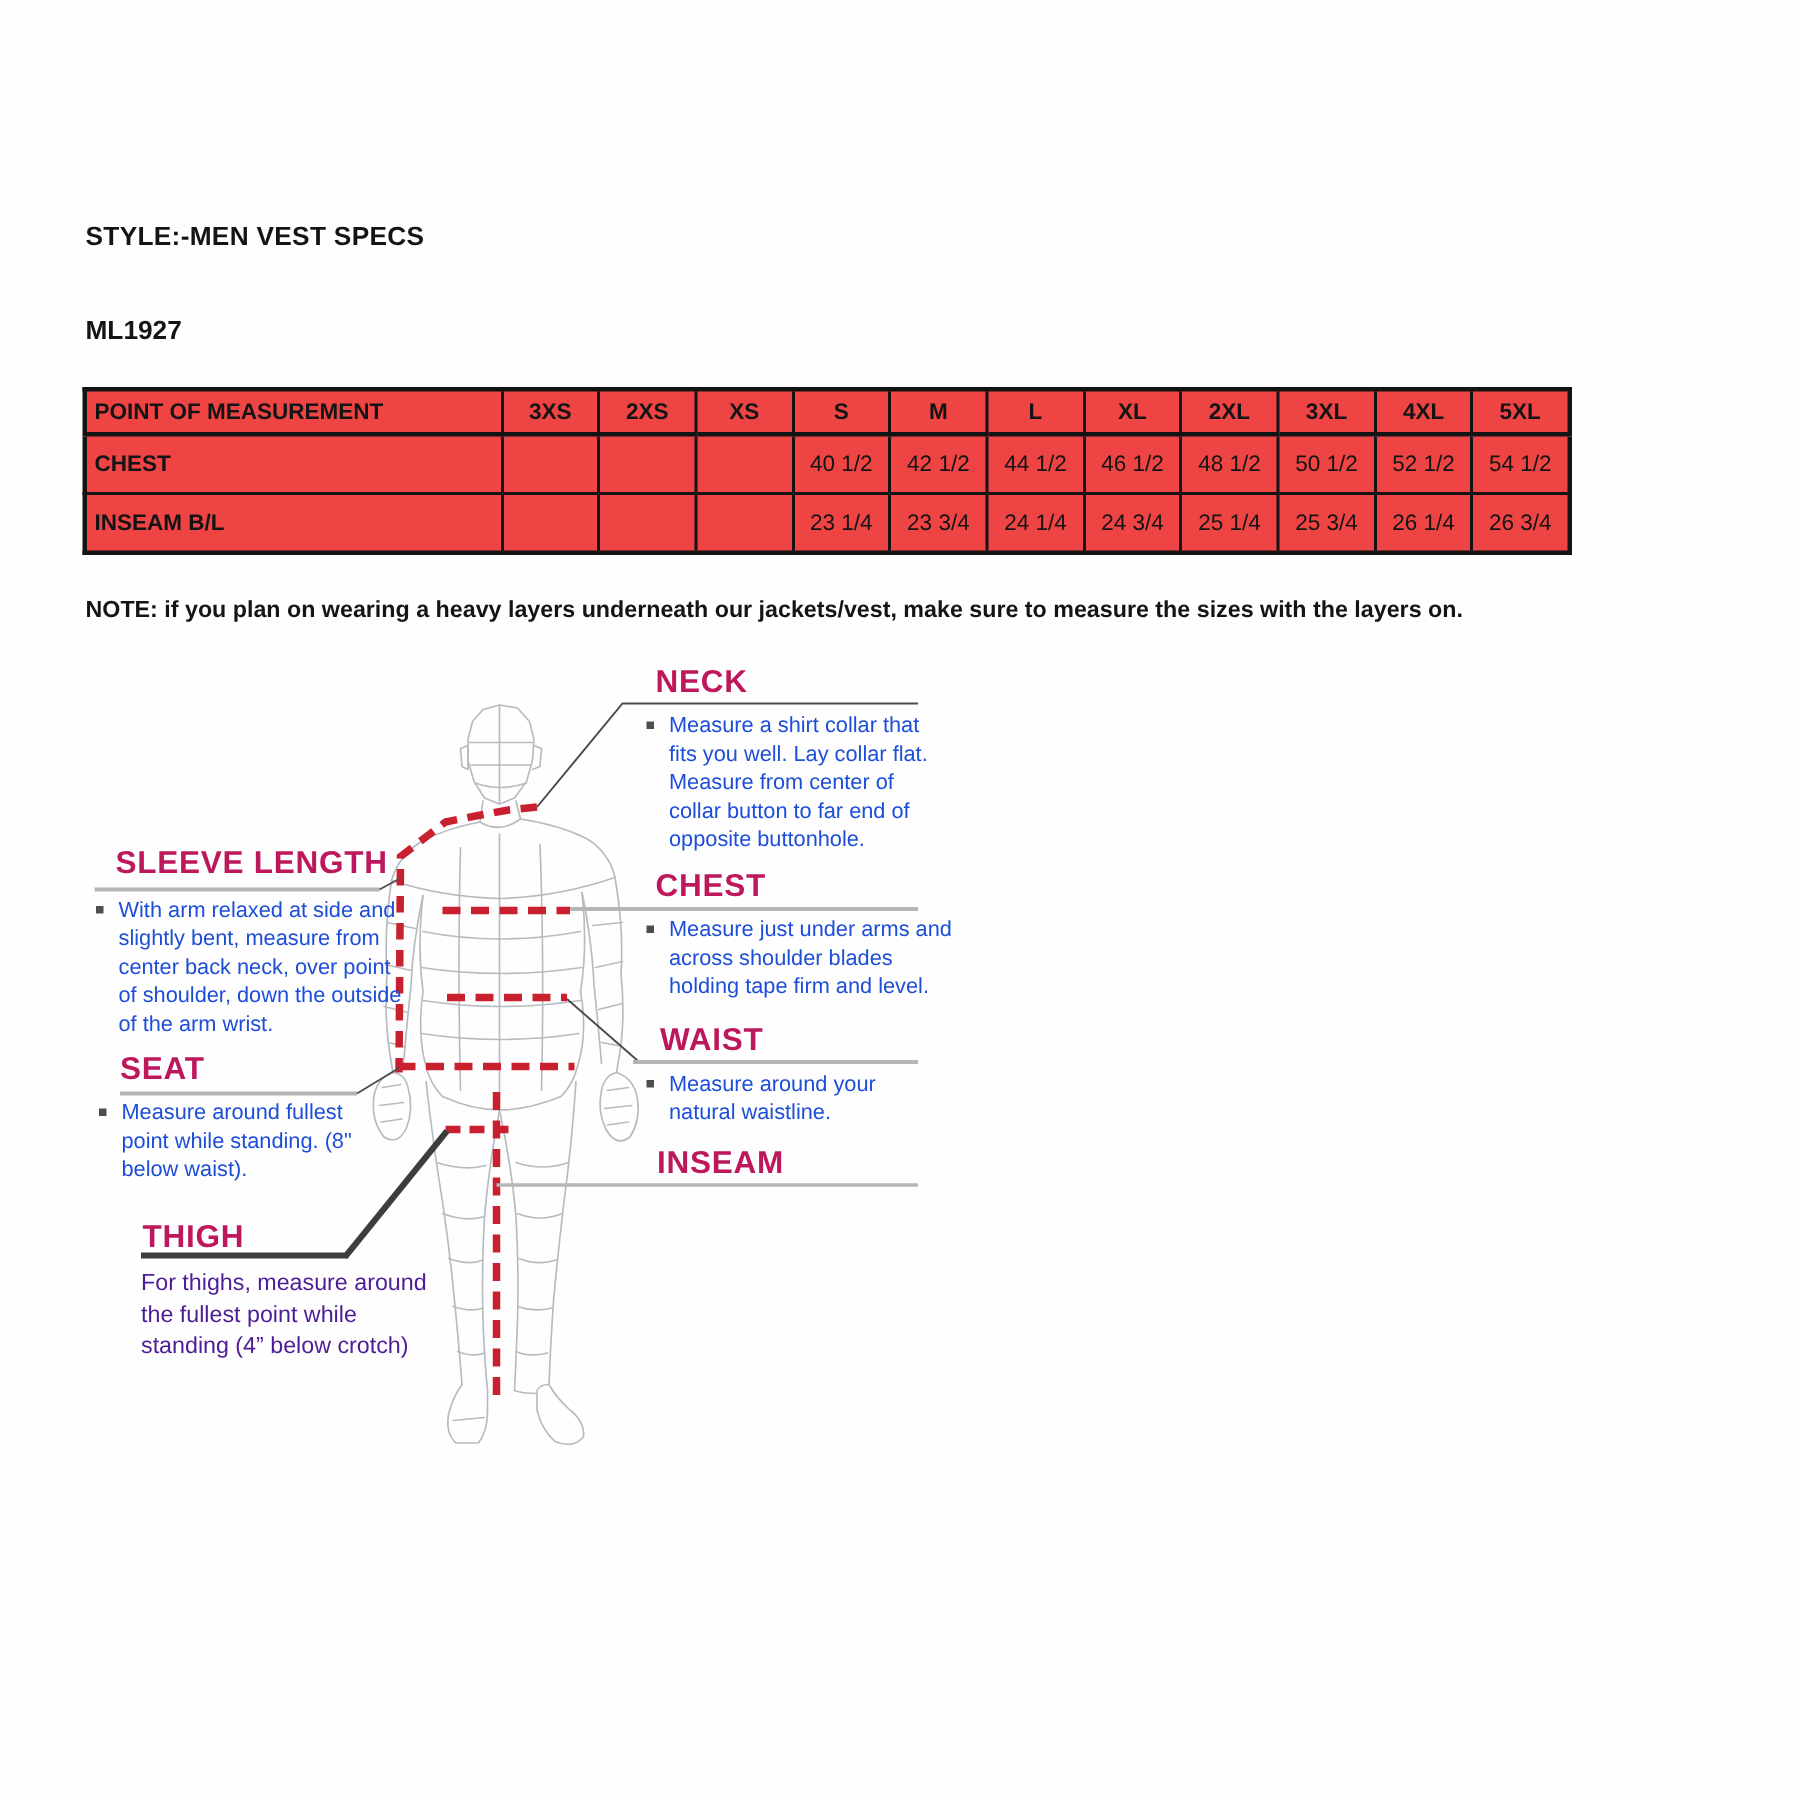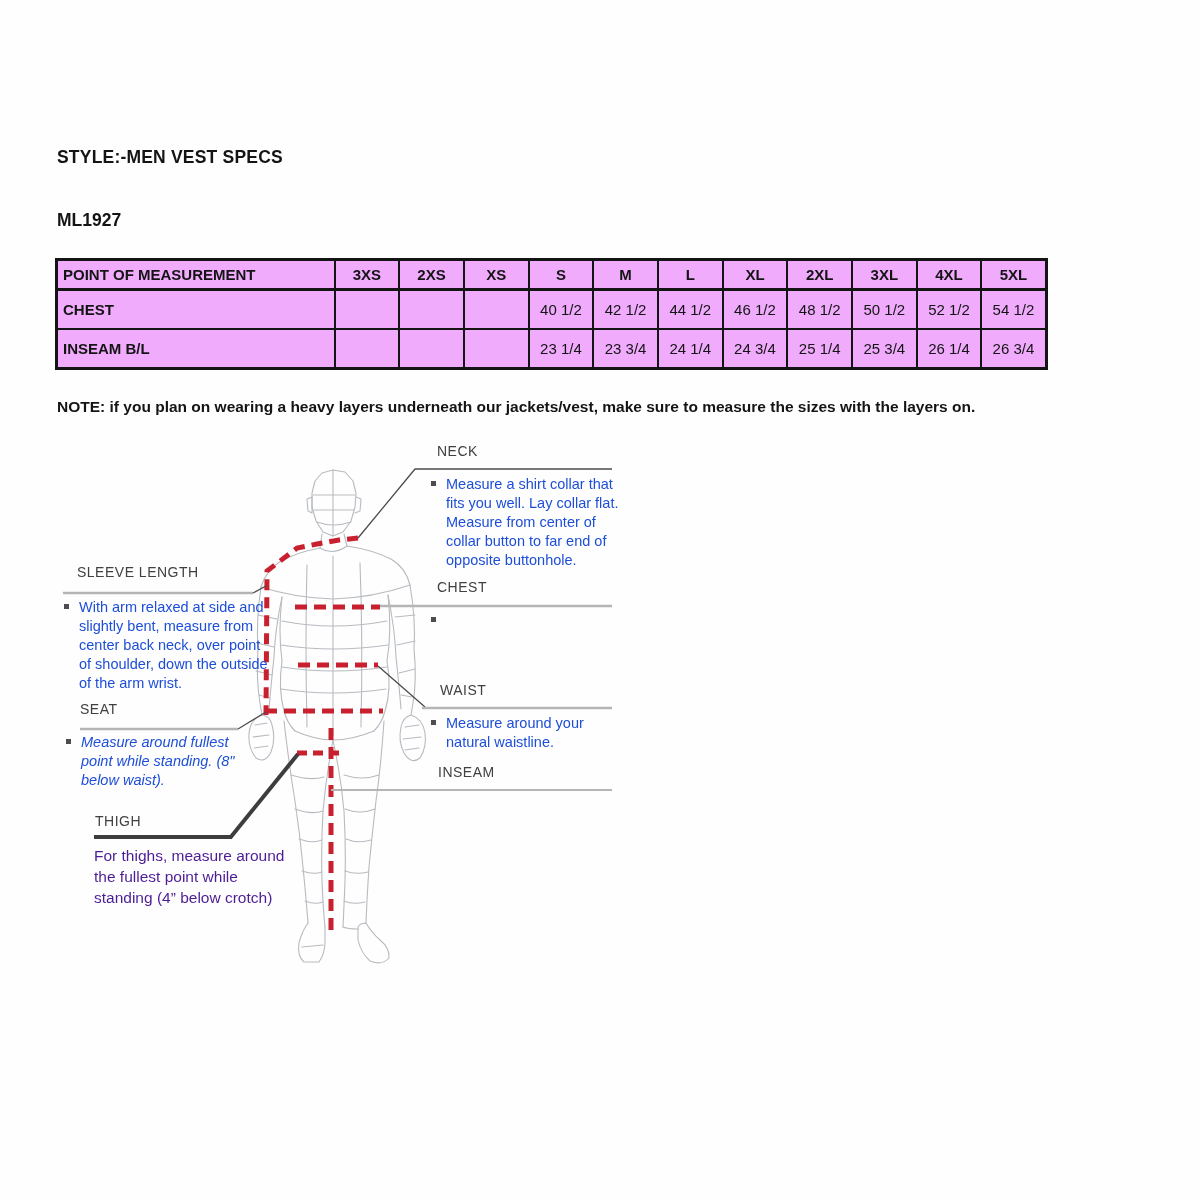--- a/index.html
+++ b/index.html
@@ -11,33 +11,33 @@
   .doc-style{position:absolute;left:57px;top:210px;font-size:17.5px;font-weight:bold;}
   .doc-note{position:absolute;left:57px;top:398px;font-size:15.5px;font-weight:bold;width:1080px;}
 
   
   .size-table{
     position:absolute;left:55px;top:258px;width:990px;
     border-collapse:collapse;table-layout:fixed;
   }
   .size-table th,.size-table td{
     border:2px solid #141414;font-size:15px;padding:0 4px;
-    text-align:center;vertical-align:middle;background:#f0abfc;
+    text-align:center;vertical-align:middle;background:#ef4444;
   }
   .size-table thead th{height:27px;font-weight:bold;border-bottom:3px solid #141414;}
   .size-table td{height:37px;font-weight:normal;}
   .size-table .rowlabel{text-align:left;font-weight:bold;padding-left:5px;}
   .size-table{border:3px solid #141414;}
 
   
   .diagram{position:absolute;left:55px;top:435px;width:615px;height:545px;}
   .diagram svg{position:absolute;left:0;top:0;}
   .guide-label{position:absolute;}
   .guide-title{
-    font-size:14px;color:#404040;letter-spacing:.5px;font-weight:400;
+    font-size:21px;color:#be185d;letter-spacing:.5px;font-weight:700;
     font-family:"Liberation Sans", sans-serif;white-space:nowrap;
   }
   .guide-text{
     position:absolute;font-size:14.5px;line-height:19px;color:#1d4ed8;
   }
   .guide-text.bulleted{padding-left:16px;}
   .guide-text .bullet{
     position:absolute;left:1px;top:6px;width:5px;height:5px;background:#4d4d4f;
   }
   .guide-text.thigh-text{font-size:15.5px;line-height:21px;color:#4c1d95;}
@@ -46,21 +46,21 @@
   .sec-neck-text{left:375px;top:40px;width:186px;}
   .sec-chest-title{left:382px;top:144px;}
   .sec-chest-text{left:375px;top:176px;width:196px;}
   .sec-waist-title{left:385px;top:247px;}
   .sec-waist-text{left:375px;top:279px;width:165px;}
   .sec-inseam-title{left:383px;top:329px;}
   .sec-inseam-text{left:375px;top:361px;width:190px;}
   .sec-sleeve-title{left:22px;top:129px;}
   .sec-sleeve-text{left:8px;top:163px;width:196px;}
   .sec-seat-title{left:25px;top:266px;}
-  .sec-seat-text{left:10px;top:298px;width:170px;font-style:italic;}
+  .sec-seat-text{left:10px;top:298px;width:170px;}
   .sec-thigh-title{left:40px;top:378px;}
   .sec-thigh-text{left:39px;top:410px;width:200px;}
 </style>
 </head>
 <body>
 
 <div class="doc-title">STYLE:-MEN VEST SPECS</div>
 <div class="doc-style">ML1927</div>
 
 <table class="size-table">
@@ -218,20 +218,21 @@
 
   <div class="guide-label guide-title sec-sleeve-title">SLEEVE LENGTH</div>
   <div class="guide-text bulleted sec-sleeve-text">
     <span class="bullet"></span>
     <span>With arm relaxed at side and slightly bent, measure from center back neck, over point of shoulder, down the outside of the arm wrist.</span>
   </div>
 
   <div class="guide-label guide-title sec-chest-title">CHEST</div>
   <div class="guide-text bulleted sec-chest-text">
     <span class="bullet"></span>
+    <span>Measure just under arms and across shoulder blades holding tape firm and level.</span>
   </div>
 
   <div class="guide-label guide-title sec-waist-title">WAIST</div>
   <div class="guide-text bulleted sec-waist-text">
     <span class="bullet"></span>
     <span>Measure around your natural waistline.</span>
   </div>
 
   <div class="guide-label guide-title sec-seat-title">SEAT</div>
   <div class="guide-text bulleted sec-seat-text">

